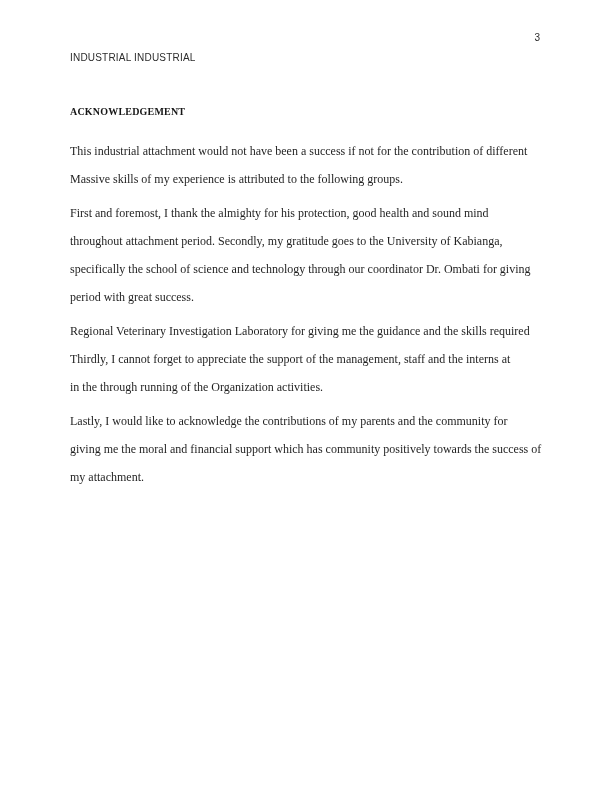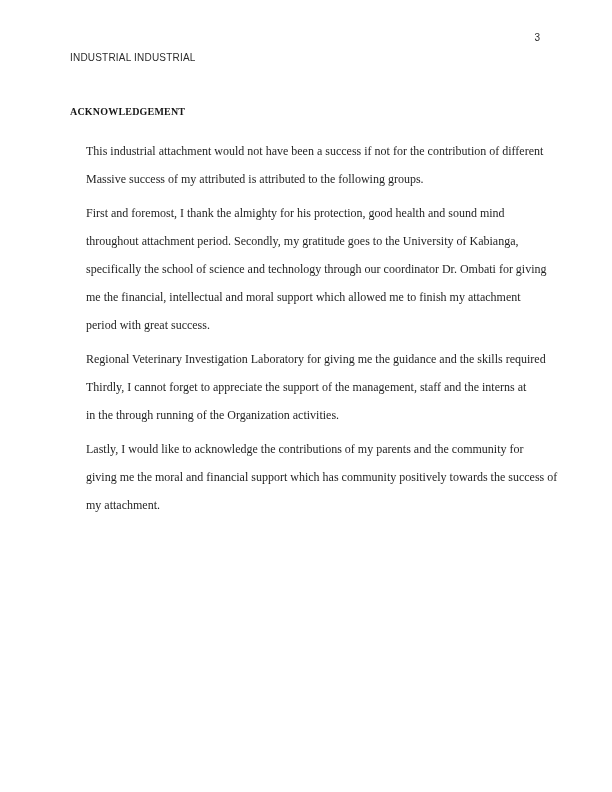--- a/index.html
+++ b/index.html
@@ -48,21 +48,21 @@
     font-weight: bold;
     line-height: 16px;
     letter-spacing: 0.2px;
     color: #161616;
     margin: 0 0 17px 0;
   }
   .body-paragraphs p {
     font-family: "Liberation Serif", serif;
     font-size: 12px;
     line-height: 28px;
-    margin: 0 0 6px 16px;
+    margin: 0 0 6px 0;
     color: #1f1f1f;
   }
   .body-paragraphs .text-line {
     display: block;
     white-space: nowrap;
   }
 </style>
 </head>
 <body>
 
@@ -71,27 +71,26 @@
   <div class="page-number">3</div>
 
   <div class="running-head">INDUSTRIAL INDUSTRIAL</div>
 
   <div class="content">
     <h1 class="doc-heading">ACKNOWLEDGEMENT</h1>
 
     <div class="body-paragraphs">
         <p>
           <span class="text-line">This industrial attachment would not have been a success if not for the contribution of different</span>
-          <span class="text-line">Massive success of my attributed is attributed to the following groups.</span>
+          <span class="text-line">Massive skills of my experience is attributed to the following groups.</span>
         </p>
         <p>
           <span class="text-line">First and foremost, I thank the almighty for his protection, good health and sound mind</span>
           <span class="text-line">throughout attachment period. Secondly, my gratitude goes to the University of Kabianga,</span>
           <span class="text-line">specifically the school of science and technology through our coordinator Dr. Ombati for giving</span>
-          <span class="text-line">me the financial, intellectual and moral support which allowed me to finish my attachment</span>
           <span class="text-line">period with great success.</span>
         </p>
         <p>
           <span class="text-line">Regional Veterinary Investigation Laboratory for giving me the guidance and the skills required</span>
           <span class="text-line">Thirdly, I cannot forget to appreciate the support of the management, staff and the interns at</span>
           <span class="text-line">in the through running of the Organization activities.</span>
         </p>
         <p>
           <span class="text-line">Lastly, I would like to acknowledge the contributions of my parents and the community for</span>
           <span class="text-line">giving me the moral and financial support which has community positively towards the success of</span>

